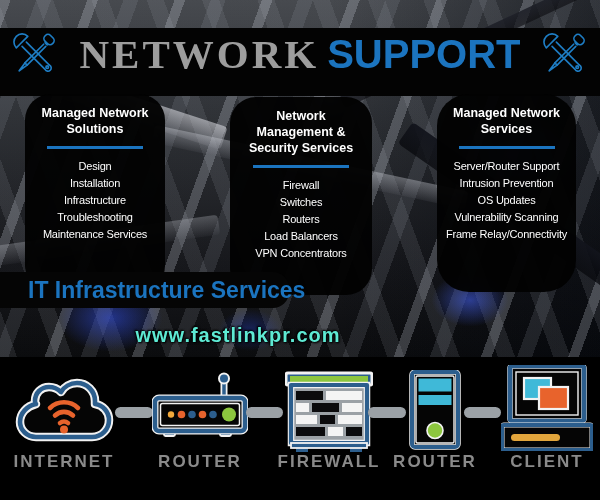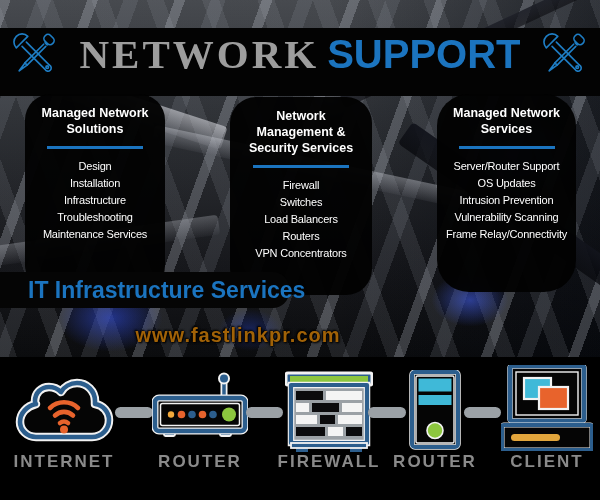--- a/index.html
+++ b/index.html
@@ -56,21 +56,21 @@
   .rule{width:96px;height:3px;background:var(--accent-blue,#1b74bf);margin:9px auto 9px;}
   .svc-box ul{list-style:none;margin:4px;padding:0;}
   .svc-box li{font-size:11px;line-height:17px;white-space:nowrap;letter-spacing:-0.2px;}
 
   
   .banner{position:absolute;left:0;top:272px;width:289px;height:36px;background:#050505;
           border-radius:0 16px 16px 0;}
   .banner span{display:block;padding-left:28px;line-height:36px;font-size:23px;font-weight:bold;
           color:var(--accent-blue,#1b74bf);white-space:nowrap;}
   .website{position:absolute;left:0;top:324px;width:476px;text-align:center;
-          font-size:20px;font-weight:bold;color:#a16207;letter-spacing:1px;
+          font-size:20px;font-weight:bold;color:#5eead4;letter-spacing:1px;
           text-shadow:0 0 3px #000,1px 1px 2px #000,-1px -1px 2px #000;}
 
   
   .diagram{position:absolute;left:0;top:357px;width:600px;height:143px;background:#000;}
   .node{position:absolute;top:0;height:143px;width:120px;}
   .node .icn{position:absolute;left:50%;transform:translateX(-50%);}
   .nlabel{position:absolute;top:95px;width:100%;text-align:center;font-size:17px;
           font-weight:bold;letter-spacing:2px;color:var(--label-gray,#8a8a8a);white-space:nowrap;}
   .conn{position:absolute;top:50px;height:11px;border-radius:6px;
         background:var(--connector-gray,#9ba1a6);}
@@ -136,33 +136,33 @@
       <li>Maintenance Services</li>
     </ul>
   </section>
 
   <section class="svc-box b2">
     <h2>Network Management &amp; Security Services</h2>
     <div class="rule"></div>
     <ul>
       <li>Firewall</li>
       <li>Switches</li>
+      <li>Routers</li>
       <li>Load Balancers</li>
-      <li>Routers</li>
       <li>VPN Concentrators</li>
     </ul>
   </section>
 
   <section class="svc-box b3">
     <h2>Managed Network Services</h2>
     <div class="rule"></div>
     <ul>
       <li>Server/Router Support</li>
+      <li>Intrusion Prevention</li>
       <li>OS Updates</li>
-      <li>Intrusion Prevention</li>
       <li>Vulnerability Scanning</li>
       <li>Frame Relay/Connectivity</li>
     </ul>
   </section>
 
   <div class="banner">
     <span>IT Infrastructure Services</span>
   </div>
   <div class="website">www.fastlinkpr.com</div>
 

